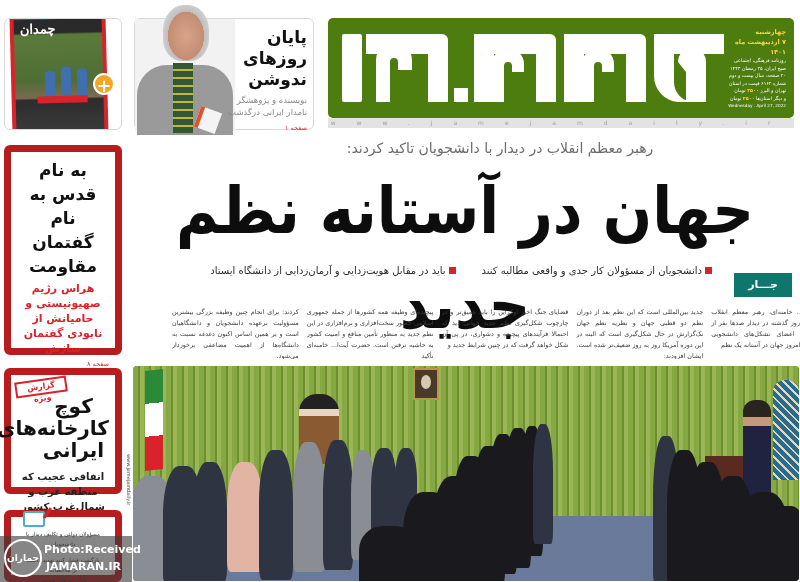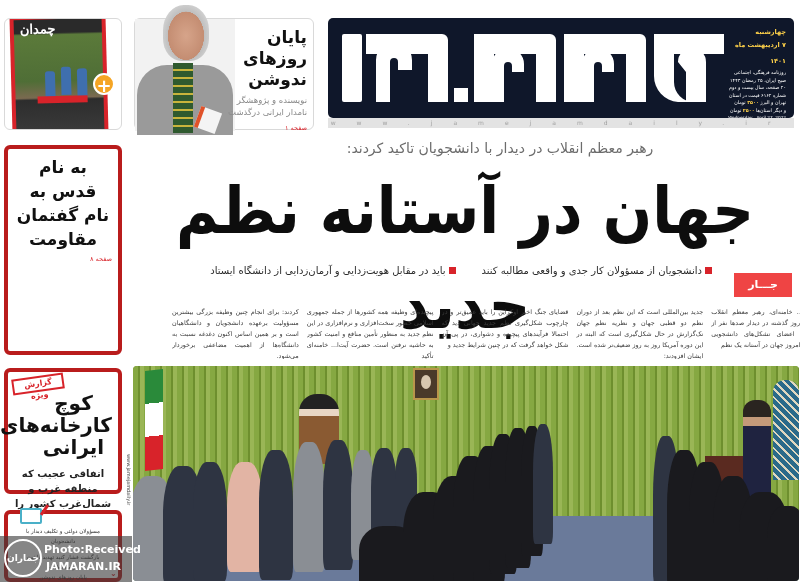--- a/index.html
+++ b/index.html
@@ -22,39 +22,39 @@
   .obit-head { position: absolute; left: 28px; top: -14px; width: 46px; height: 56px; border-radius: 45% 45% 40% 40%; background: radial-gradient(ellipse at 50% 55%, #d6a48a 0%, #c48d72 55%, #bfbfbf 56%, #e8e8e8 100%); }
   .obit-coat { position: absolute; left: 2px; top: 46px; width: 96px; height: 70px; border-radius: 30px 30px 0 0; background: #9a9a9a; }
   .obit-scarf { position: absolute; left: 38px; top: 44px; width: 20px; height: 70px; background: repeating-linear-gradient(180deg,#2f5a2f 0 6px,#c8b43c 6px 8px); }
   .obit-book { position: absolute; left: 62px; top: 90px; width: 22px; height: 22px; background: #f4f4f4; transform: rotate(20deg); border-left: 4px solid #e0522a; }
   .obit-text { position: absolute; right: 6px; top: 8px; width: 90px; text-align: right; direction: rtl; }
   .obit-title { font-weight: bold; font-size: 17px; line-height: 21px; color: #111; }
   .obit-sub { font-size: 8.5px; line-height: 12px; color: #8a8a8a; margin-top: 4px; }
   .page-ref { font-size: 6.5px; color: #d8232a; margin-top: 6px; }
 
   
-  .masthead { left: 328px; top: 18px; width: 466px; height: 100px; background: #0f172a; border-radius: 5px; overflow: hidden; text-decoration: underline; }
+  .masthead { left: 328px; top: 18px; width: 466px; height: 100px; background: #4d7c0f; border-radius: 5px; overflow: hidden; text-decoration: underline; }
   .logo-shapes { position: absolute; left: 14px; top: 12px; width: 384px; height: 76px; }
   .mast-info { position: absolute; right: 8px; top: 10px; width: 60px; direction: rtl; text-align: right; }
   .mast-day { color: #ffd24a; font-weight: bold; font-size: 6.5px; line-height: 9px; }
-  .mast-date { color: #ffd24a; font-weight: bold; font-size: 6.5px; line-height: 16px; }
+  .mast-date { color: #ffd24a; font-weight: bold; font-size: 6.5px; line-height: 10px; }
   .mast-line { color: #fff; font-size: 4.8px; line-height: 7.5px; white-space: nowrap; }
   .mast-price { color: #ffd24a; font-weight: bold; }
   .mast-en { color: #fff; font-size: 4.2px; line-height: 8px; direction: ltr; text-align: right; white-space: nowrap; }
   .url-bar { left: 328px; top: 118px; width: 466px; height: 10px; background: #e3e3e3; color: #a0a0a0; font-size: 6px; line-height: 10px; text-align: center; letter-spacing: 21px; text-transform: lowercase; }
 
   
   .kicker { left: 270px; top: 139px; width: 460px; text-align: center; direction: rtl; color: #6c6c6c; font-size: 14px; line-height: 18px; }
   .headline { left: 132px; top: 164px; width: 666px; text-align: center; direction: rtl; font-weight: 900; font-size: 58px; line-height: 84px; color: #0d0d0d; letter-spacing: -1px; font-family: "DejaVu Sans", sans-serif; transform: scaleY(1.12); transform-origin: top center; }
 
   .bullets { left: 132px; top: 263px; width: 580px; direction: rtl; text-align: right; font-size: 10px; line-height: 15px; color: #2a2a2a; }
   .bullet-row { display: flex; flex-direction: row; gap: 26px; justify-content: flex-start; white-space: nowrap; }
   .bullet-row span { display: inline-block; }
   .sq { display: inline-block; width: 7px; height: 7px; background: #d8232a; margin-left: 3px; vertical-align: 0px; }
-  .jar-tag { left: 734px; top: 273px; width: 58px; height: 24px; background: #ef4444; color: #fff; font-weight: bold; font-size: 11px; line-height: 24px; text-align: center; direction: rtl; }
+  .jar-tag { left: 734px; top: 273px; width: 58px; height: 24px; background: #0f766e; color: #fff; font-weight: bold; font-size: 11px; line-height: 24px; text-align: center; direction: rtl; }
 
   .body-cols { left: 132px; top: 307px; width: 666px; height: 52px; display: flex; flex-direction: row-reverse; gap: 8px; direction: rtl; margin-left: 40px; }
   .body-col { flex: 1; font-size: 6.4px; line-height: 11px; color: #3a3a3a; text-align: justify; overflow: hidden; }
 
   
   .photo { left: 133px; top: 366px; width: 666px; height: 215px; border-radius: 4px; overflow: hidden; background: #7a9a3a; }
   .curtain { position: absolute; left: 0; top: 0; width: 100%; height: 150px; background: repeating-linear-gradient(90deg,#86a842 0 5px,#6e8f2e 5px 7px,#9ab656 7px 11px); }
   .floor { position: absolute; left: 0; top: 150px; width: 100%; height: 65px; background: #6a7a9a; }
   .portrait { position: absolute; left: 280px; top: 2px; width: 26px; height: 32px; background: #4a3a2a; border: 2px solid #b8964a; }
   .portrait-face { position: absolute; left: 6px; top: 5px; width: 10px; height: 14px; border-radius: 50%; background: #d8c8b0; }
@@ -63,21 +63,21 @@
   .podium { position: absolute; left: 572px; top: 90px; width: 40px; height: 28px; background: #5a2a20; }
   .man-right { position: absolute; left: 610px; top: 34px; width: 28px; height: 120px; border-radius: 12px 12px 0 0; background: linear-gradient(180deg,#2a2420 0 14%,#c49a7a 14% 22%,#1f2340 22%); }
   .tile { position: absolute; right: 0; top: 14px; width: 26px; height: 100px; background: repeating-linear-gradient(45deg,#2a6a8a 0 4px,#e0d8c0 4px 6px); border-radius: 12px 12px 0 0; }
   .crowd { position: absolute; border-radius: 40% 40% 10% 10%; }
   .c-men { background: #2e3442; }
   .c-women { background: #1a1a1e; }
   .c-pink { background: #e2b4a4; }
   .c-grey { background: #8a8e94; }
 
   
-  .side-box { border: 4px solid #b91c1c; border-radius: 6px; background: #fff; direction: rtl; text-align: center; }
+  .side-box { border: 7px solid #b91c1c; border-radius: 6px; background: #fff; direction: rtl; text-align: center; }
   .quds-box { left: 4px; top: 145px; width: 118px; height: 210px; padding: 6px 6px; }
   .quds-title { font-weight: bold; font-size: 17px; line-height: 24px; color: #111; }
   .quds-sub { font-weight: bold; font-size: 11px; line-height: 15px; color: #d8232a; margin-top: 3px; }
   .quds-body { font-size: 6.6px; line-height: 11px; color: #444; text-align: justify; margin-top: 6px; }
   .quds-page { font-size: 6.5px; color: #d8232a; text-align: right; margin-top: 4px; }
 
   .report-box { left: 4px; top: 368px; width: 118px; height: 126px; padding: 20px 6px 6px; }
   .report-stamp { position: absolute; left: 4px; top: 4px; width: 52px; height: 16px; border: 2px solid #d8232a; color: #d8232a; font-weight: bold; font-size: 8px; line-height: 12px; transform: rotate(-8deg); background: #fff; text-align: center; }
   .report-title { font-weight: bold; font-size: 20px; line-height: 22px; color: #111; margin-left: 21px; }
   .report-sub { font-weight: bold; font-size: 10px; line-height: 15px; color: #222; margin-top: 8px; }
@@ -215,20 +215,21 @@
   <div class="crowd c-women" style="left:534px;top:84px;width:34px;height:140px;"></div>
   <div class="crowd c-women" style="left:556px;top:96px;width:36px;height:130px;"></div>
   <div class="crowd c-women" style="left:580px;top:110px;width:40px;height:120px;"></div>
   <div class="crowd c-women" style="left:606px;top:126px;width:50px;height:100px;"></div>
   <div class="crowd c-women" style="left:634px;top:140px;width:40px;height:80px;"></div>
 </div>
 <div class="abs photo-credit">www.jamejamdaily.ir</div>
 
 <div class="abs side-box quds-box">
   <div class="quds-title">به نام قدس به نام گفتمان مقاومت</div>
+  <div class="quds-sub">هراس رژیم صهیونیستی و حامیانش از نابودی گفتمان سازش</div>
   <div class="quds-page">صفحه ۸</div>
 </div>
 
 <div class="abs side-box report-box">
   <div class="report-stamp">گزارش ویژه</div>
   <div class="report-title">کوچ کارخانه‌های ایرانی</div>
   <div class="report-sub">اتفاقی عجیب که منطقه غرب و شمال‌غرب کشور را به چالش کشانده است</div>
   <div class="report-page">صفحه ۳</div>
 </div>
 

